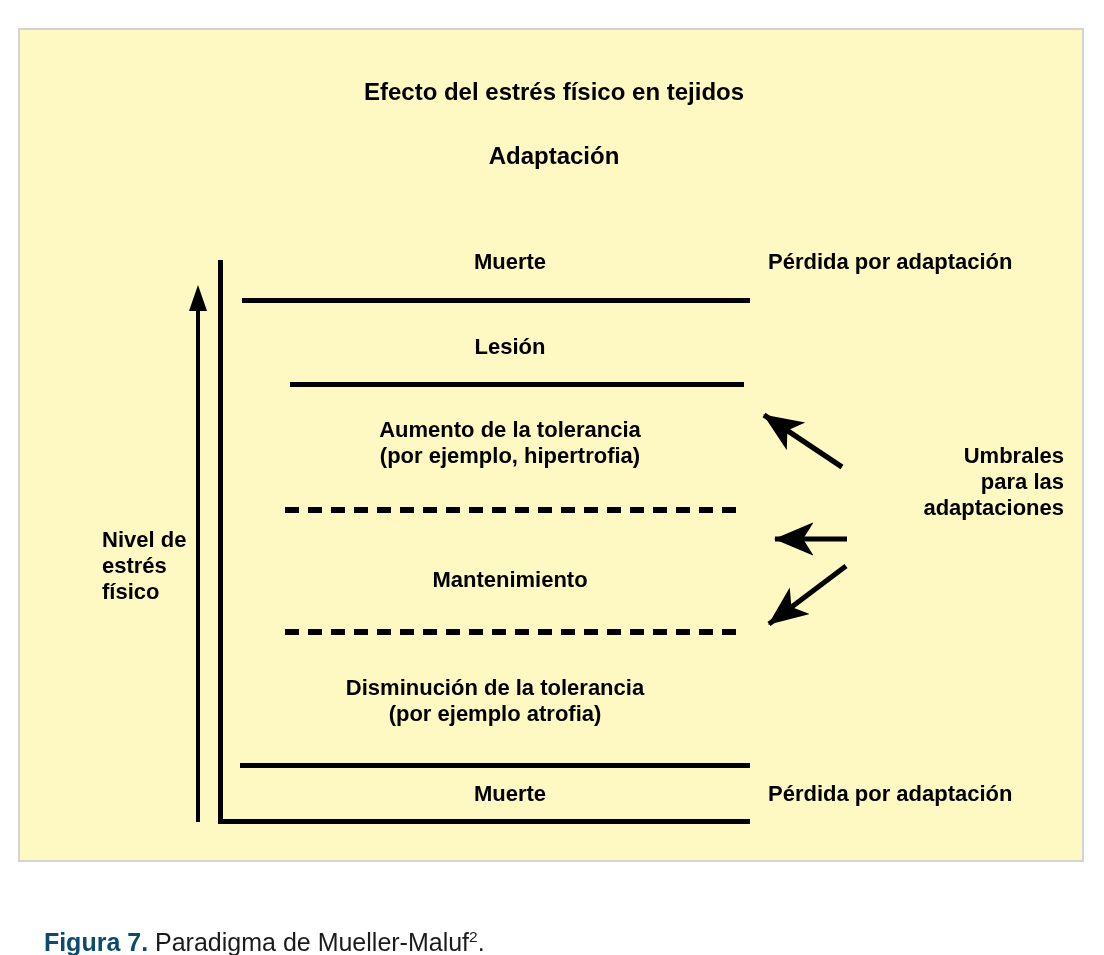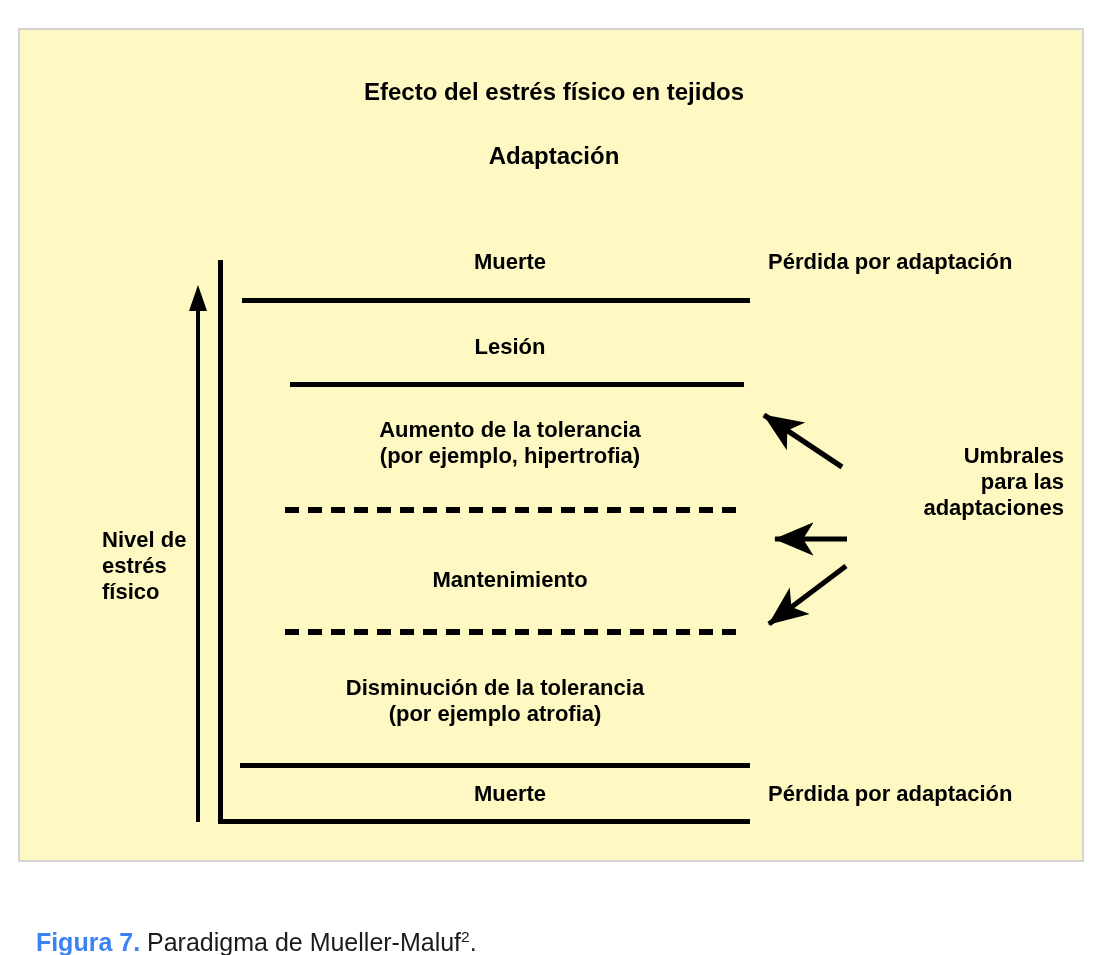--- a/index.html
+++ b/index.html
@@ -57,21 +57,21 @@
   
   #label-perdida-top{left:766px;top:247px;font-size:22px;}
   #label-perdida-bottom{left:766px;top:779px;font-size:22px;}
   #label-umbrales{left:862px;top:441px;width:200px;font-size:22px;text-align:right;}
 
   
   #annotation-arrows{position:absolute;left:740px;top:380px;width:130px;height:250px;}
 
   
   #figure-caption{left:22px;top:898px;width:1060px;font-size:25px;color:#1b1b1b;}
-  #figure-caption .fignum{color:#3b82f6;font-weight:700;}
+  #figure-caption .fignum{color:#0c4a6e;font-weight:700;margin-left:8px;}
   #figure-caption sup{font-size:0.62em;vertical-align:super;}
 </style>
 </head>
 <body>
 
 <div id="figure-frame">
 
   <div class="txt b ctr" id="chart-title" style="left:-18px;top:48px;">Efecto del estrés físico en tejidos</div>
   <div class="txt b ctr" id="chart-subtitle" style="left:-18px;top:112px;">Adaptación</div>
 

